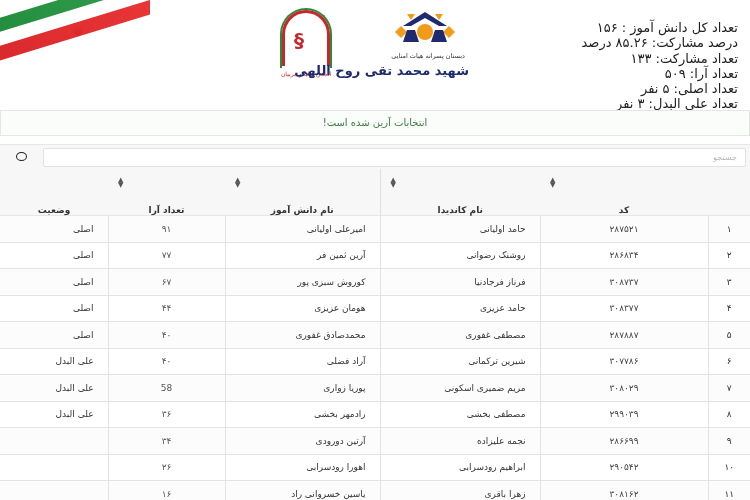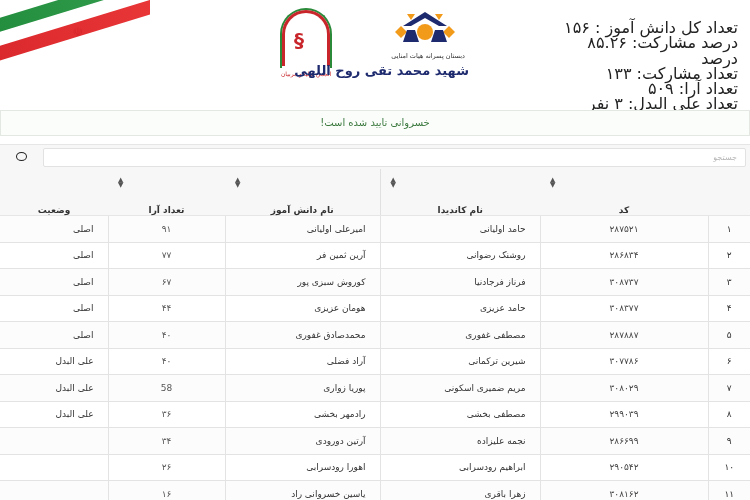--- a/index.html
+++ b/index.html
@@ -17,21 +17,21 @@
   .logo-left .arch { position: absolute; left: 2px; top: 0; width: 48px; height: 56px; border: 3px solid #c8262b; border-top-left-radius: 24px; border-top-right-radius: 24px; border-bottom: none; }
   .logo-left .arch-outer { position: absolute; left: 0; top: -2px; width: 52px; height: 60px; border: 2px solid #2a8a3a; border-top-left-radius: 26px; border-top-right-radius: 26px; border-bottom: none; }
   .logo-left .sym { position: absolute; left: 14px; top: 18px; font-size: 20px; color: #c8262b; font-weight: bold; }
   .logo-left .caption { position: absolute; left: -6px; top: 60px; width: 64px; font-size: 6px; color: #c8262b; text-align: center; white-space: nowrap; direction: rtl; }
 
   .logo-right { position: absolute; left: 385px; top: 12px; width: 80px; height: 66px; }
   .logo-right .mark { position: absolute; left: 8px; top: 0; width: 64px; height: 34px; }
   .logo-right .line1 { position: absolute; left: 0; top: 40px; width: 80px; font-size: 6.5px; color: #333; text-align: right; white-space: nowrap; direction: rtl; }
   .logo-right .line2 { position: absolute; left: -4px; top: 51px; width: 88px; font-size: 13px; color: #1e2a6e; text-align: center; white-space: nowrap; direction: rtl; font-weight: bold; }
 
-  .stats { position: absolute; right: 12px; top: 20px; width: 190px; direction: rtl; text-align: right; font-size: 16px; line-height: 15.3px; color: #222; }
+  .stats { position: absolute; right: 12px; top: 20px; width: 190px; direction: rtl; text-align: right; font-size: 13px; line-height: 15.3px; color: #222; }
 
   .alert { position: absolute; left: 0; top: 110px; width: 750px; height: 26px; border: 1px solid #e3e8e3; background: #fbfdfb; direction: rtl; text-align: center; font-size: 10px; line-height: 24px; color: #3c7a3f; }
 
   .search-bar { position: absolute; left: 0; top: 144px; width: 750px; height: 25px; background: #f7f7f7; border-top: 1px solid #e6e6e6; }
   .search-bar .refresh { position: absolute; left: 16px; top: 7px; width: 11px; height: 9px; border: 1.5px solid #222; border-radius: 50%; cursor: pointer; }
   .search-bar input { position: absolute; left: 43px; top: 3px; width: 703px; height: 19px; border: 1px solid #e2e2e2; border-radius: 2px; background: #fff; direction: rtl; font-family: "DejaVu Sans", sans-serif; font-size: 8px; padding: 0 8px; color: #333; outline: none; }
   .search-bar input::placeholder { color: #b5b5b5; }
 
   table { position: absolute; left: 0; top: 169px; width: 750px; border-collapse: collapse; direction: rtl; table-layout: fixed; }
   thead tr { height: 28px; background: #f7f7f7; }
@@ -79,24 +79,25 @@
   </svg>
   <div class="line1">دبستان پسرانه هیات امنایی</div>
   <div class="line2">شهید محمد تقی روح اللهی</div>
 </div>
 
 <div class="stats">
   <div>تعداد کل دانش آموز : ۱۵۶</div>
   <div>درصد مشارکت: ۸۵.۲۶ درصد</div>
   <div>تعداد مشارکت: ۱۳۳</div>
   <div>تعداد آرا: ۵۰۹</div>
+  <div>تعداد اصلی: ۵ نفر</div>
   <div>تعداد علی البدل: ۳ نفر</div>
 </div>
 
-<div class="alert">خسروانی تایید شده است!</div>
+<div class="alert">انتخابات آرین شده است!</div>
 
 <div class="search-bar">
   <div class="refresh"></div>
   <input type="text" placeholder="جستجو" style="">
 </div>
 
 <table>
   <colgroup>
     <col style="width:42px">
     <col style="width:168px">

